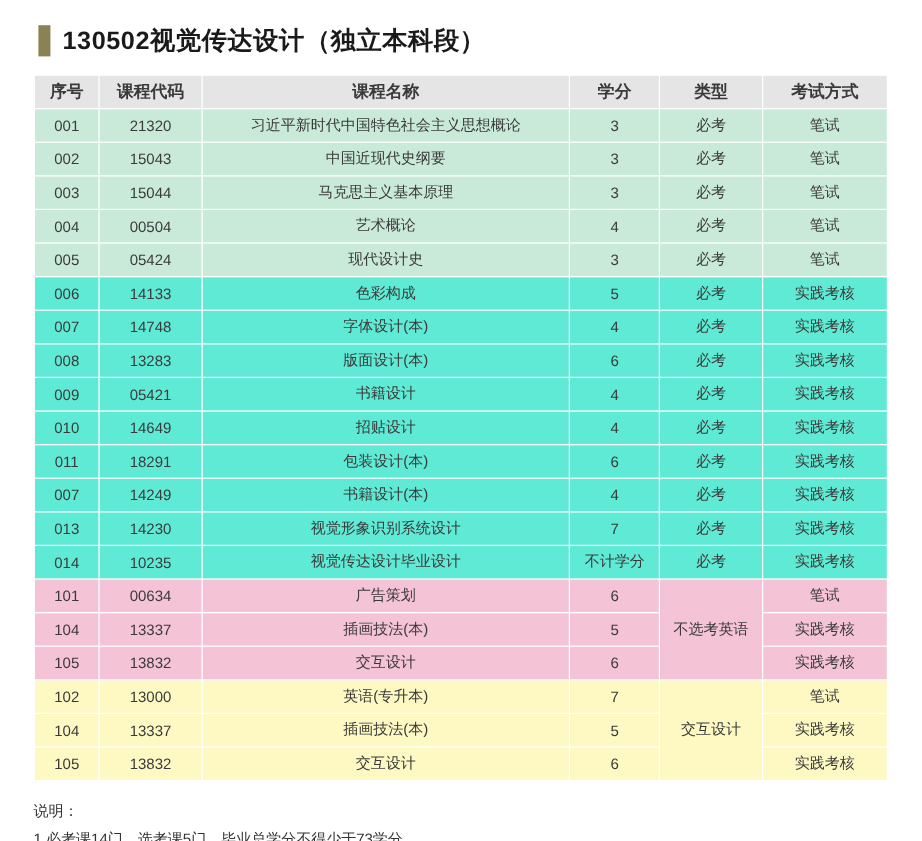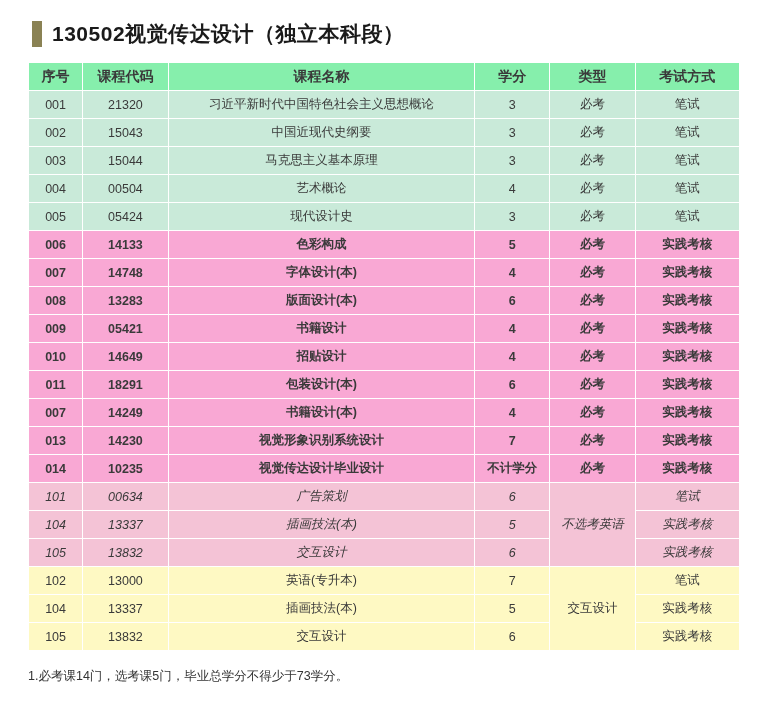--- a/index.html
+++ b/index.html
@@ -48,38 +48,38 @@
   table.course-table th,
   table.course-table td {
     border: 1px solid #ffffff;
     text-align: center;
     vertical-align: middle;
     padding: 0;
     height: 27px;
     color: #3a3a3a;
   }
   thead th {
-    background: #86efac;
+    background: #e5e5e5;
     color: #3b3628;
     font-weight: bold;
     font-size: 14px;
     height: 36px;
     font-family: Liberation Serif, serif;
   }
   .col-no    { width: 52px; }
   .col-code  { width: 82px; }
   .col-name  { width: 294px; }
   .col-credit{ width: 72px; }
   .col-type  { width: 82px; }
   .col-exam  { width: 100px; }
 
   
   .g-green td { background: #c9ead9; }
-  .g-orange td { background: #f9a8d4; font-weight: bold; }
-  .g-pink td  { background: #f4c3d6; font-style: italic; }
+  .g-orange td { background: #5eead4; }
+  .g-pink td  { background: #f4c3d6; }
   .g-lgreen td{ background: #fef9c3; }
 
   .notes {
     margin-top: 14px;
     font-size: 12.5px;
     line-height: 1.85;
     color: #333333;
   }
   .notes div { white-space: nowrap; }
 </style>
@@ -271,17 +271,18 @@
         <td>13832</td>
         <td>交互设计</td>
         <td>6</td>
         <td>实践考核</td>
       </tr>
 
     </tbody>
   </table>
 
   <div class="notes">
+    <div>说明：</div>
     <div>1.必考课14门，选考课5门，毕业总学分不得少于73学分。</div>
 
   </div>
 
 </div>
 
 </body></html>

